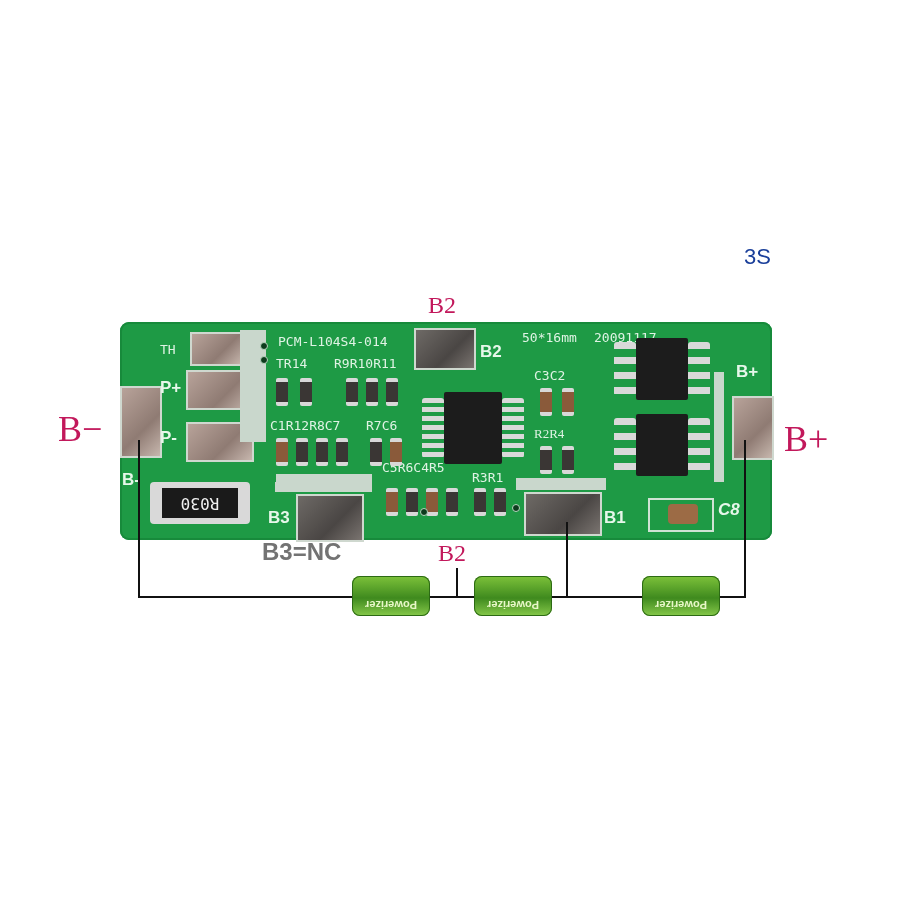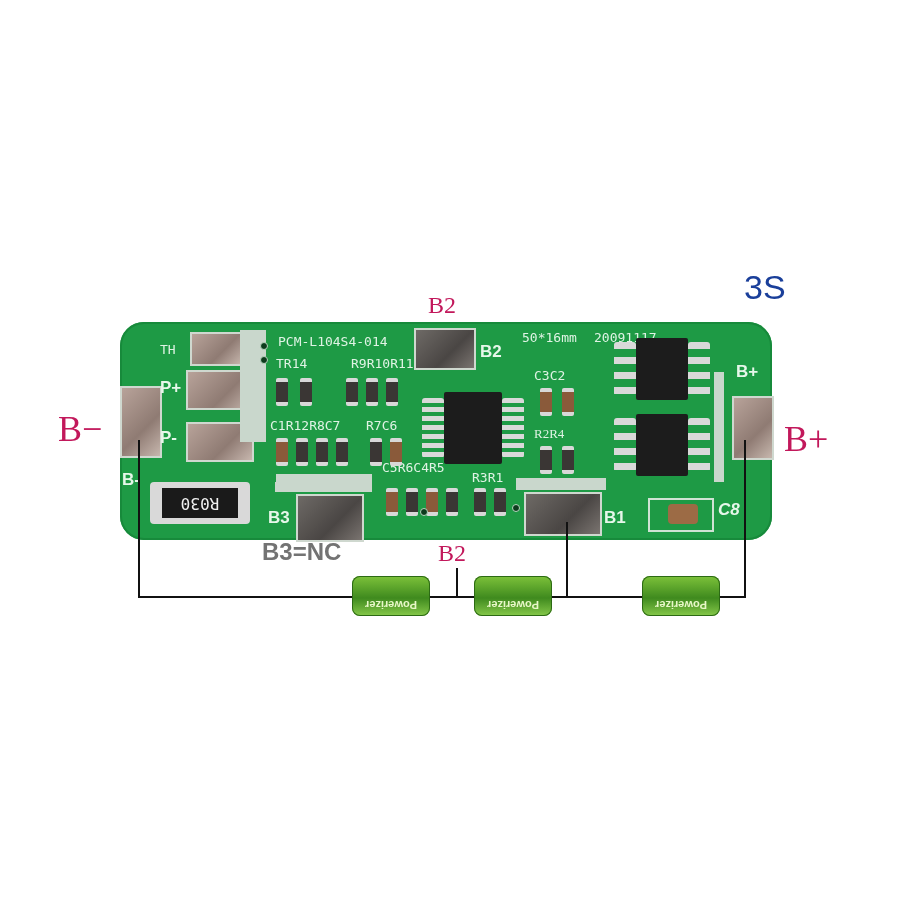--- a/index.html
+++ b/index.html
@@ -1,38 +1,38 @@
 <!DOCTYPE html>
 <html><head>
 <meta charset="utf-8">
 <style>
   html,body{margin:0;padding:0;}
   body{width:900px;height:900px;background:#ffffff;position:relative;overflow:hidden;font-family:"Liberation Sans",sans-serif;}
   .abs{position:absolute;}
   .serif-label{font-family:"Liberation Serif",serif;color:#c2185b;}
   .sans-label{font-family:"Liberation Sans",sans-serif;}
-  .board{position:absolute;left:120px;top:322px;width:652px;height:218px;background:#1e9a45;border-radius:24px;box-shadow:inset 0 0 0 2px #178a3b;}
+  .board{position:absolute;left:120px;top:322px;width:652px;height:218px;background:#1e9a45;border-radius:9px;box-shadow:inset 0 0 0 2px #178a3b;}
   .silk{position:absolute;color:#dff3e4;font-family:"DejaVu Sans Mono",monospace;font-size:13px;letter-spacing:0px;white-space:nowrap;}
   .silk-big{position:absolute;color:#e6f7ea;font-family:"Liberation Sans",sans-serif;font-weight:bold;font-size:17px;}
   .pad{position:absolute;background:linear-gradient(135deg,#b8a39a,#8f7b73 60%,#c7b7ae);border:2px solid #cfd8cf;}
   .pad-dark{position:absolute;background:linear-gradient(135deg,#6e6a66,#4a4644 60%,#7a7470);border:2px solid #cfd8cf;}
   .trace{position:absolute;background:#c9d7cc;}
   .smd{position:absolute;width:12px;height:20px;background:#3a3634;border-top:4px solid #d8d8d8;border-bottom:4px solid #d8d8d8;border-radius:2px;}
   .cap{position:absolute;width:12px;height:20px;background:#8a5a3a;border-top:4px solid #d8d8d8;border-bottom:4px solid #d8d8d8;border-radius:2px;}
   .ic{position:absolute;background:#1c1c1c;border-radius:2px;}
   .pin{position:absolute;background:#d9d9d9;border-radius:3px;}
   .wire{position:absolute;background:#111;}
   .cell{position:absolute;width:78px;height:40px;border-radius:8px;background:linear-gradient(180deg,#7dc23a,#3f8a1e 55%,#86c94a);box-shadow:inset 0 0 0 1px #2c6a14;}
   .cell-text{position:absolute;left:0;right:0;bottom:5px;text-align:center;font-size:11px;font-weight:bold;color:#e8f7c8;transform:rotate(180deg);font-family:"Liberation Sans",sans-serif;}
   .hole{position:absolute;width:6px;height:6px;border-radius:50%;background:#0d3b1d;border:1px solid #b7d6bf;}
 </style>
 </head>
 <body>
 
-<div class="abs sans-label" style="left:744px;top:268px;font-size:34px;color:#1a3f9a;">3S</div>
+<div class="abs sans-label" style="left:744px;top:244px;font-size:22px;color:#1a3f9a;">3S</div>
 
 <div class="abs serif-label" style="left:58px;top:408px;font-size:36px;">B−</div>
 <div class="abs serif-label" style="left:784px;top:418px;font-size:36px;">B+</div>
 <div class="abs serif-label" style="left:428px;top:292px;font-size:24px;">B2</div>
 <div class="abs serif-label" style="left:438px;top:540px;font-size:24px;">B2</div>
 <div class="abs sans-label" style="left:262px;top:538px;font-size:24px;font-weight:bold;color:#737373;">B3=NC</div>
 
 <div class="board">
 
   <div class="pad" style="left:0;top:64px;width:38px;height:68px;"></div>
@@ -50,21 +50,21 @@
   <div class="abs" style="left:30px;top:160px;width:100px;height:42px;background:#d9d9d9;border-radius:4px;">
     <div class="abs" style="left:12px;top:6px;width:76px;height:30px;background:#1a1a1a;color:#f0f0f0;font-family:'DejaVu Sans Mono',monospace;font-size:16px;text-align:center;line-height:30px;transform:rotate(180deg);">R030</div>
   </div>
 
   <div class="silk-big" style="left:148px;top:186px;">B3</div>
   <div class="trace" style="left:155px;top:160px;width:90px;height:10px;"></div>
   <div class="pad-dark" style="left:176px;top:172px;width:64px;height:44px;"></div>
 
   <div class="silk" style="left:158px;top:12px;">PCM-L104S4-014</div>
   <div class="silk" style="left:156px;top:34px;">TR14</div>
-  <div class="silk" style="left:214px;top:34px;margin-left:17px;">R9R10R11</div>
+  <div class="silk" style="left:214px;top:34px;">R9R10R11</div>
   <div class="silk" style="left:150px;top:96px;">C1R12R8C7</div>
   <div class="silk" style="left:246px;top:96px;">R7C6</div>
   <div class="silk" style="left:262px;top:138px;">C5R6C4R5</div>
   <div class="silk" style="left:352px;top:148px;">R3R1</div>
 
   <div class="pad-dark" style="left:294px;top:6px;width:58px;height:38px;"></div>
   <div class="silk-big" style="left:360px;top:20px;">B2</div>
 
   <div class="silk" style="left:402px;top:8px;">50*16mm</div>
   <div class="silk" style="left:474px;top:8px;">20091117</div>

